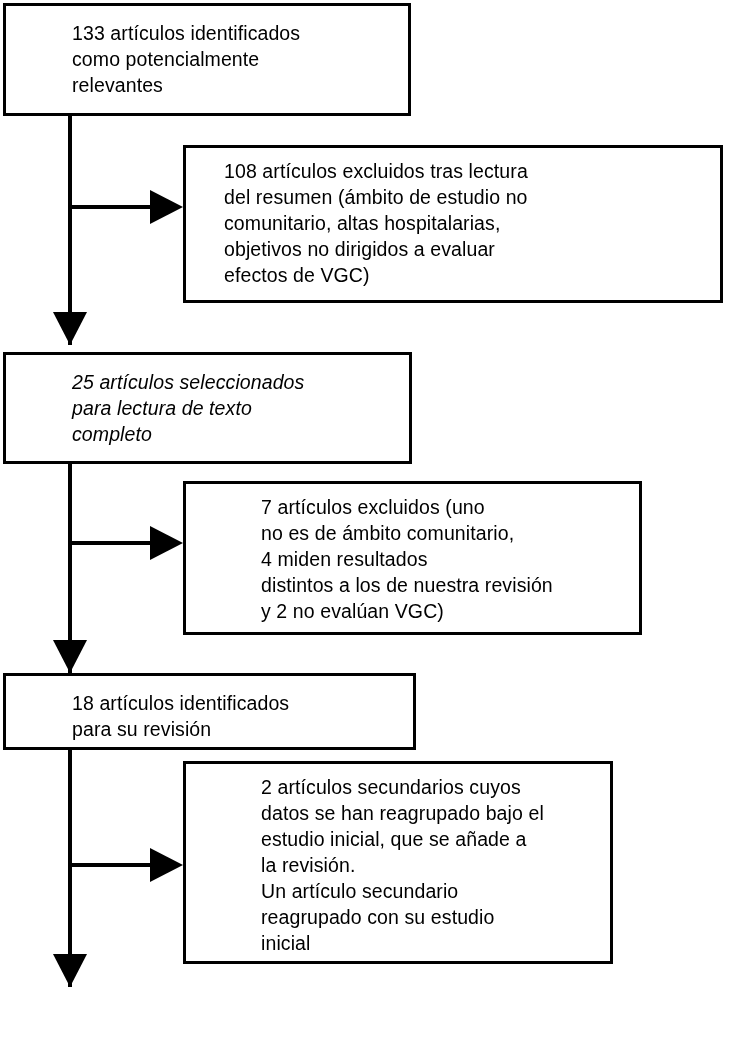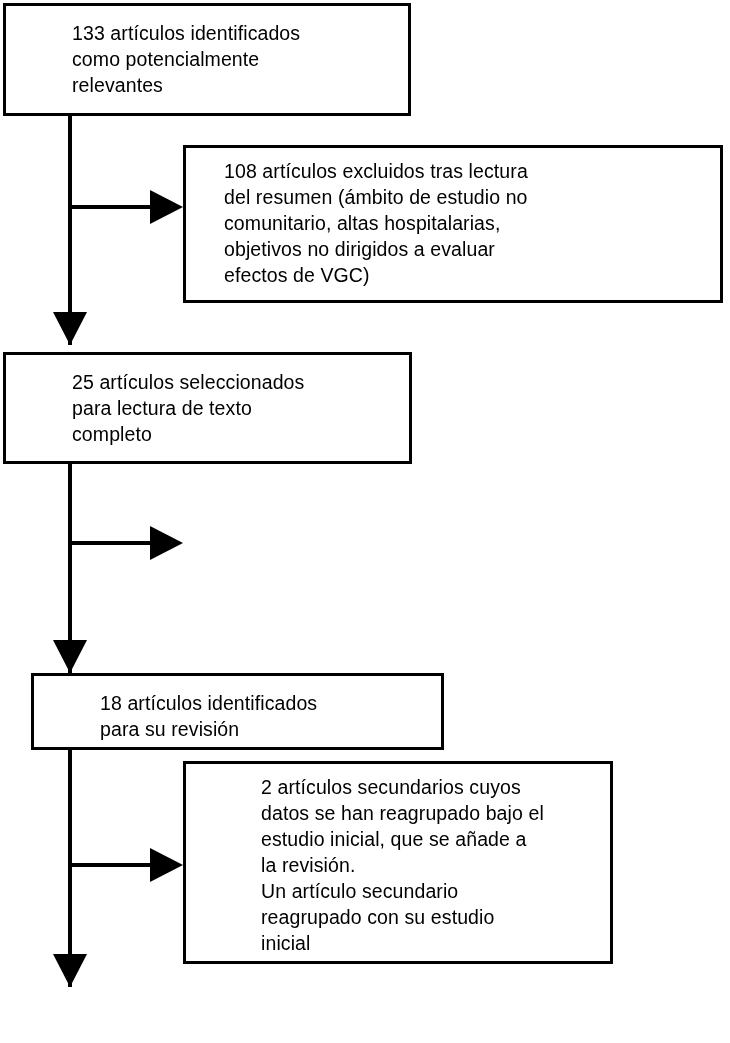--- a/index.html
+++ b/index.html
@@ -91,26 +91,31 @@
   <div class="box box-main" style="left:3px; top:3px; width:408px; height:113px;">133 artículos identificados
 como potencialmente
 relevantes</div>
 
   <div class="box box-side" style="left:183px; top:145px; width:540px; height:158px;padding-left:38px;">108 artículos excluidos tras lectura
 del resumen (ámbito de estudio no
 comunitario, altas hospitalarias,
 objetivos no dirigidos a evaluar
 efectos de VGC)</div>
 
-  <div class="box box-main" style="left:3px; top:352px; width:409px; height:112px;">25 artículos seleccionados
+  <div class="box box-main" style="left:3px; top:352px; width:409px; height:112px;font-style:italic;">25 artículos seleccionados
 para lectura de texto
 completo</div>
 
+  <div class="box box-side" style="left:183px; top:481px; width:459px; height:154px;">7 artículos excluidos (uno
+no es de ámbito comunitario,
+4 miden resultados
+distintos a los de nuestra revisión
+y 2 no evalúan VGC)</div>
 
-  <div class="box box-main" style="left:3px; top:673px; width:413px; height:77px;margin-left:28px;">18 artículos identificados
+  <div class="box box-main" style="left:3px; top:673px; width:413px; height:77px;">18 artículos identificados
 para su revisión</div>
 
   <div class="box box-side" style="left:183px; top:761px; width:430px; height:203px;">2 artículos secundarios cuyos
 datos se han reagrupado bajo el
 estudio inicial, que se añade a
 la revisión.
 Un artículo secundario
 reagrupado con su estudio
 inicial</div>
 

